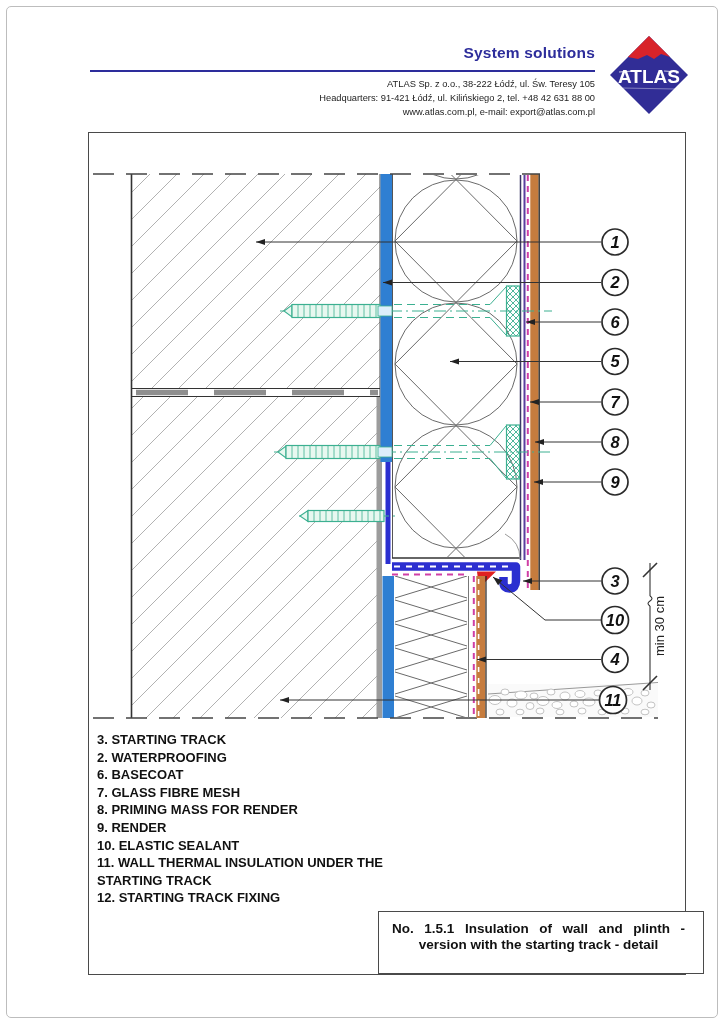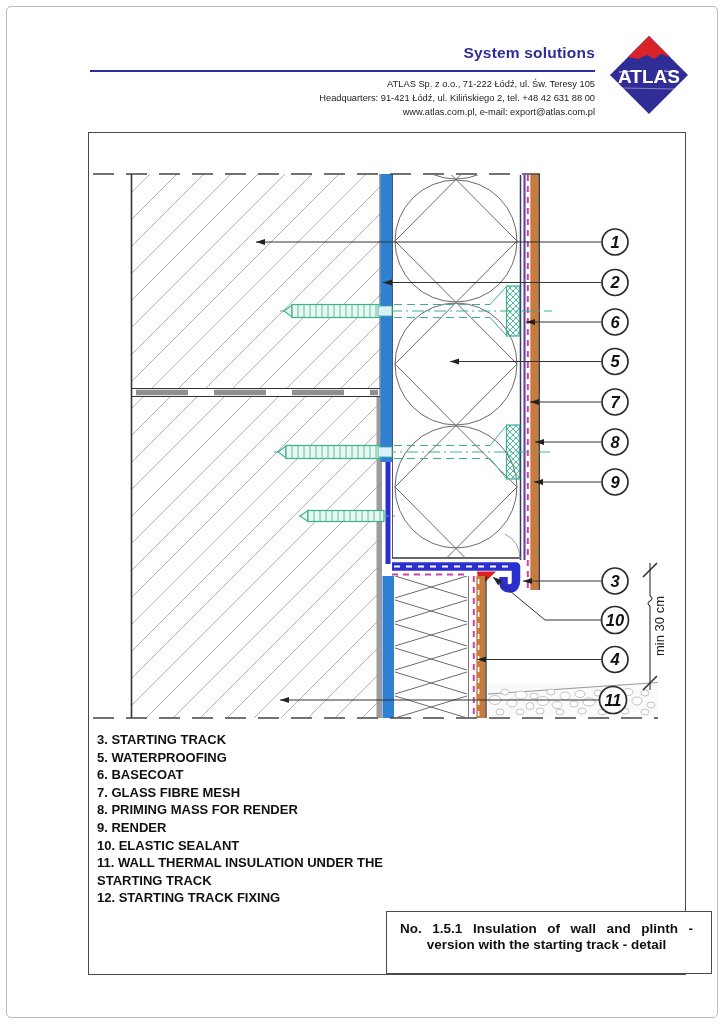--- a/index.html
+++ b/index.html
@@ -15,36 +15,36 @@
         color:#1c1c1c;line-height:14px;}
   .logo{position:absolute;left:607px;top:33px;}
   
   .frame{position:absolute;left:88px;top:132px;width:596px;height:841px;
         border:1px solid #4a4a4a;z-index:1;}
   .drawing-svg{position:absolute;left:0;top:0;z-index:2;}
   
   .legend{position:absolute;left:97px;top:731px;width:292px;z-index:4;
         font-size:13px;font-weight:bold;color:#111;line-height:17.6px;}
   
-  .title-block{position:absolute;left:386px;top:911px;width:326px;height:63px;
+  .title-block{position:absolute;left:378px;top:911px;width:326px;height:63px;
         background:#fff;border:1.4px solid #4a4a4a;box-sizing:border-box;z-index:5;
         font-size:13.5px;font-weight:bold;color:#111;padding:9px 18px 0 13px;}
   .title-line1{text-align:justify;text-align-last:justify;}
   .title-line2{text-align:center;margin-top:1px;}
 </style>
 </head>
 <body>
 
 <div class="page">
   <div class="page-border"></div>
 
   <div class="brand-tagline">System solutions</div>
   <div class="brand-rule"></div>
   <div class="addr">
-    <div>ATLAS Sp. z o.o.,  71-222 Łódź, ul. Św. Teresy 105</div>
+    <div>ATLAS Sp. z o.o.,  38-222 Łódź, ul. Św. Teresy 105</div>
     <div>Headquarters: 91-421 Łódź, ul. Kilińskiego 2,  tel. +48 42 631 88 00</div>
     <div>www.atlas.com.pl,   e-mail: export@atlas.com.pl</div>
   </div>
   <svg class="logo" width="84" height="84" viewBox="0 0 84 84">
     <polygon points="42,3 81,42 42,81 3,42" fill="#312d96"></polygon>
     <polygon points="42,3 63,24 54,21 47,26 40,22 31,26 21,24" fill="#d8232a"></polygon>
     <line x1="12" y1="39" x2="27" y2="38" stroke="#ffffff" stroke-width="1" opacity="0.75"></line>
     <line x1="57" y1="38" x2="72" y2="39" stroke="#ffffff" stroke-width="1" opacity="0.75"></line>
     <line x1="16" y1="55" x2="68" y2="56" stroke="#ffffff" stroke-width="0.8" opacity="0.5"></line>
     <text x="42" y="50" text-anchor="middle" font-size="19" font-weight="bold" fill="#ffffff" font-family="Liberation Sans, sans-serif">ATLAS</text>
@@ -341,21 +341,21 @@
       <path d="M650,596 q4,2.5 0,5 q-4,2.5 0,5" stroke="#333" stroke-width="1.1" fill="none"></path>
       <line x1="650" y1="606" x2="650" y2="690" stroke="#333" stroke-width="1.1"></line>
       <line x1="643" y1="577" x2="657" y2="563" stroke="#333" stroke-width="1.6"></line>
       <line x1="643" y1="690" x2="657" y2="676" stroke="#333" stroke-width="1.6"></line>
       <text x="664" y="626" transform="rotate(-90 664 626)" text-anchor="middle" font-family="Liberation Sans, sans-serif" font-size="13" fill="#222">min 30 cm</text>
     </g>
   </svg>
 
   <div class="legend">
     <div>3. STARTING TRACK</div>
-    <div>5. WATERPROOFING</div>
+    <div>2. WATERPROOFING</div>
     <div>6. BASECOAT</div>
     <div>7. GLASS FIBRE MESH</div>
     <div>8. PRIMING MASS FOR RENDER</div>
     <div>9. RENDER</div>
     <div>10. ELASTIC SEALANT</div>
     <div>11. WALL THERMAL INSULATION UNDER THE STARTING TRACK</div>
     <div>12. STARTING TRACK FIXING</div>
   </div>
 
   <div class="title-block">

